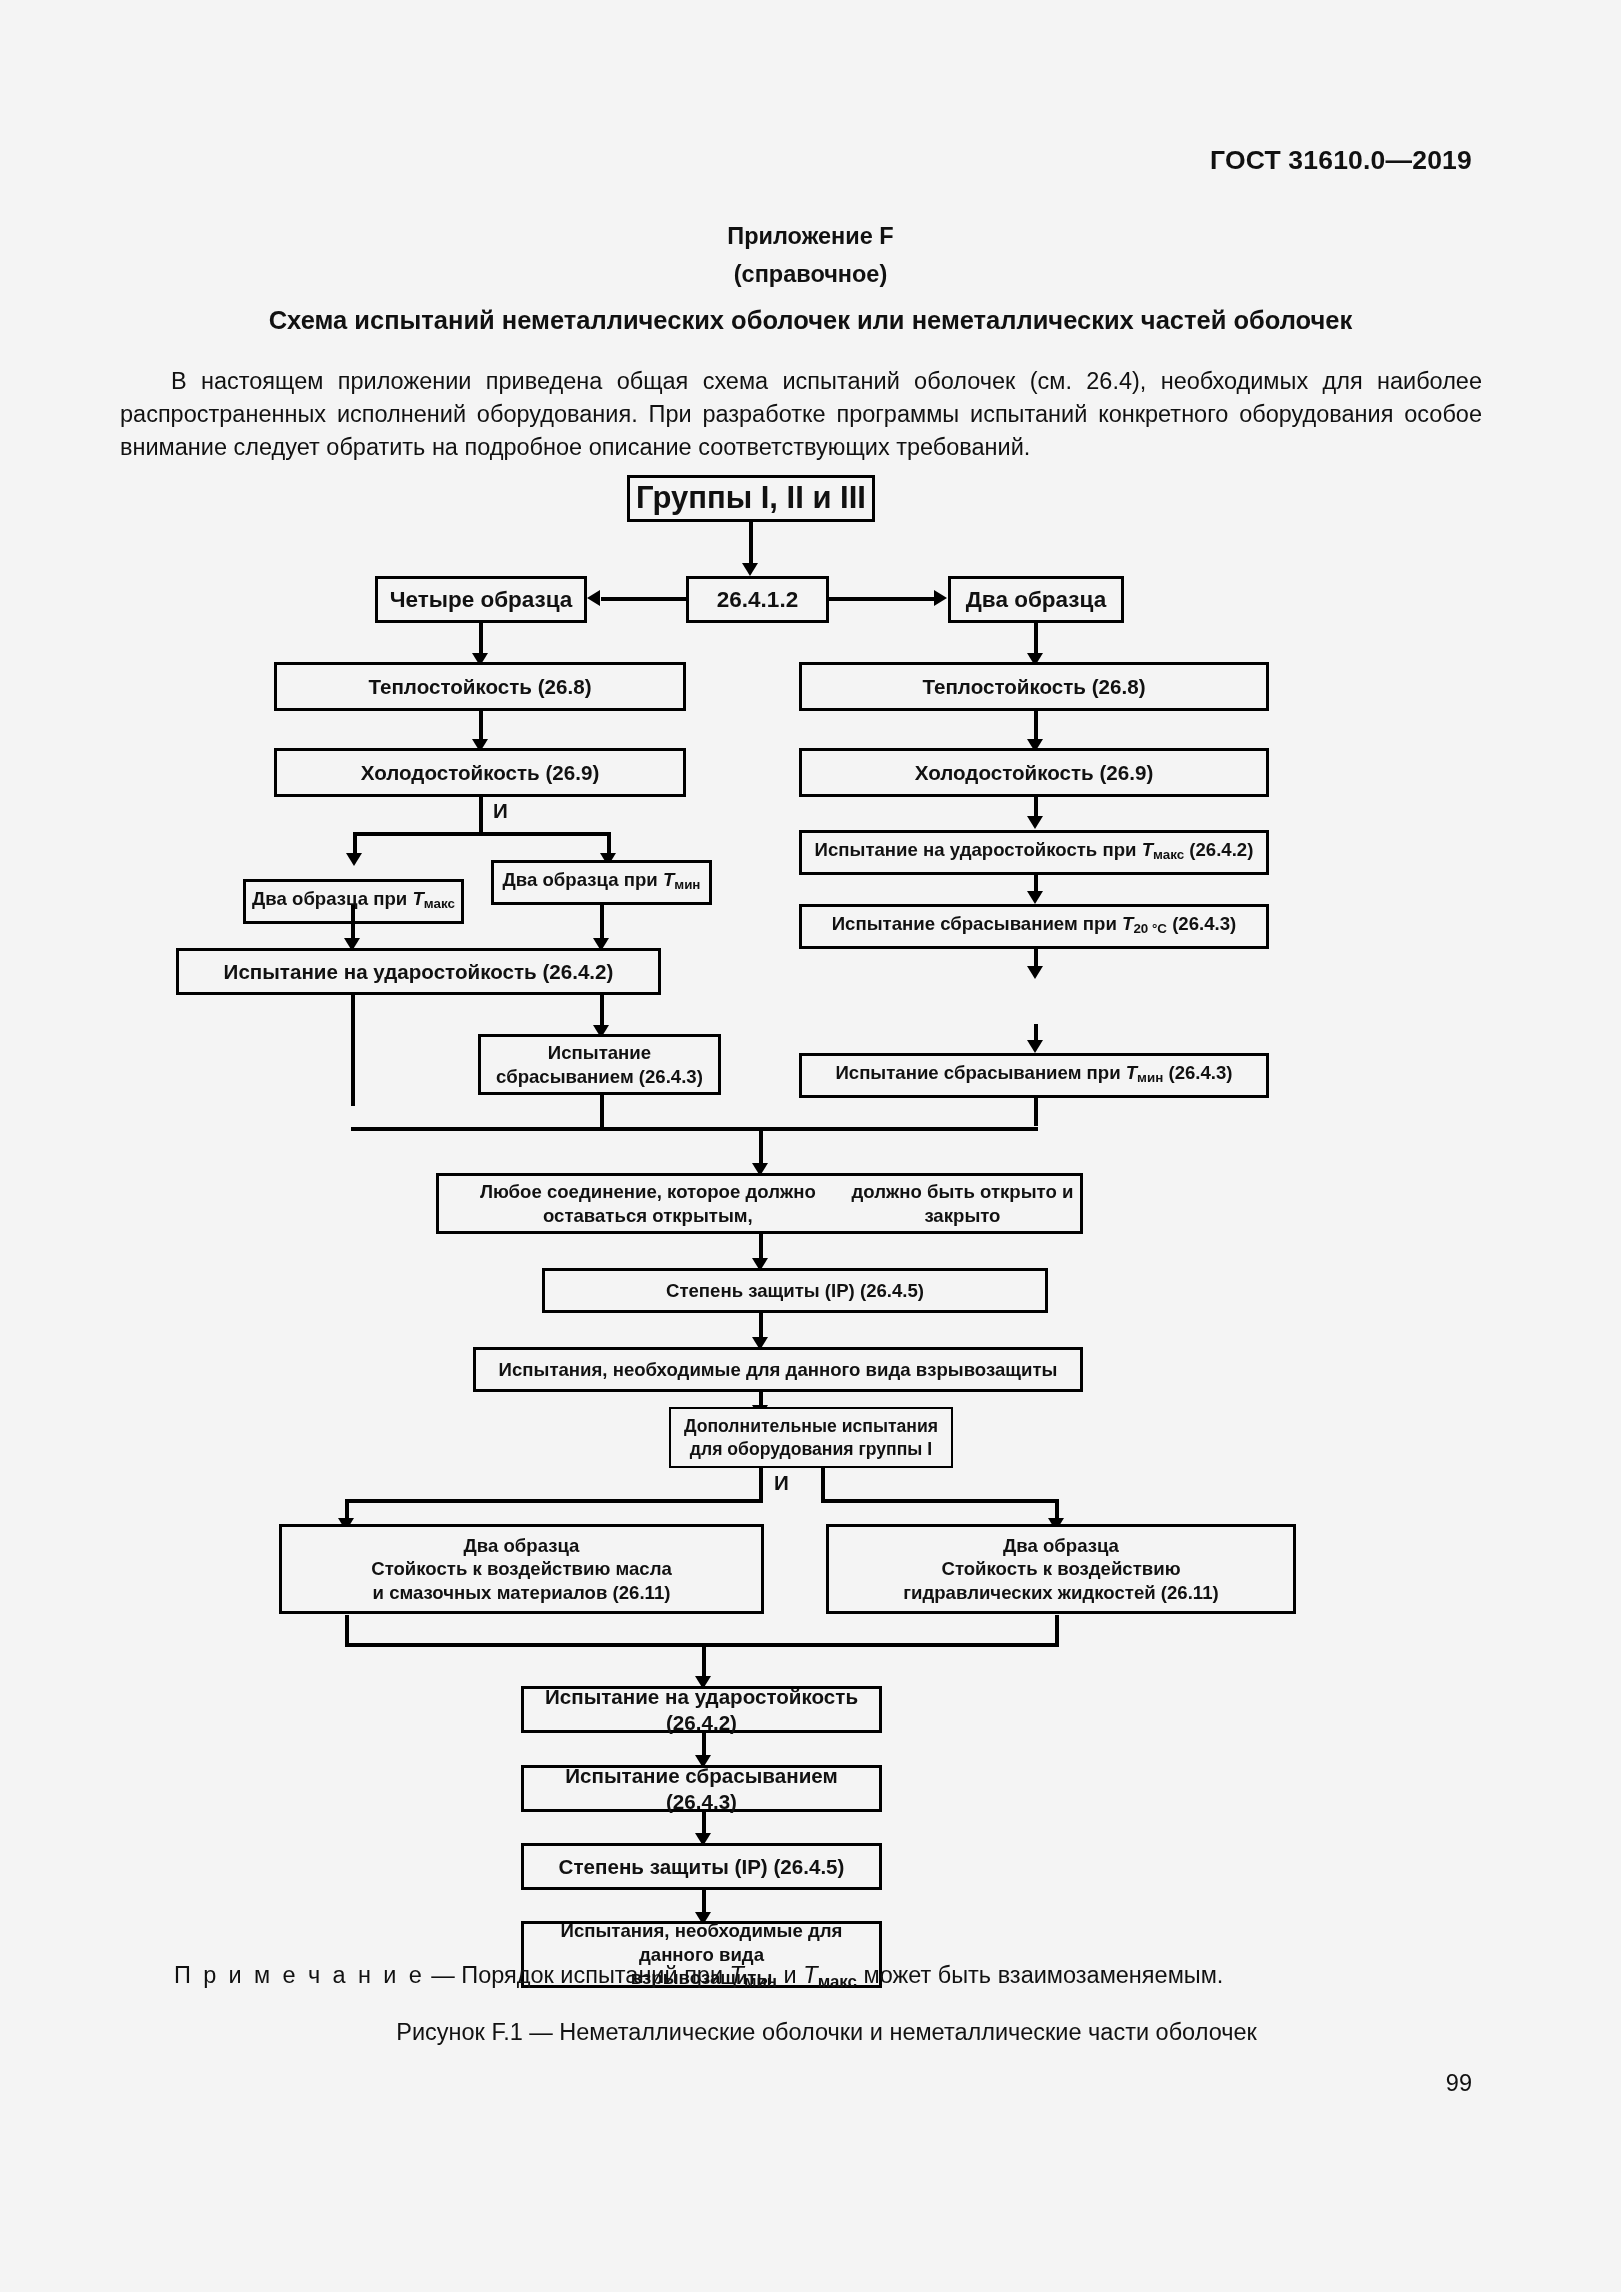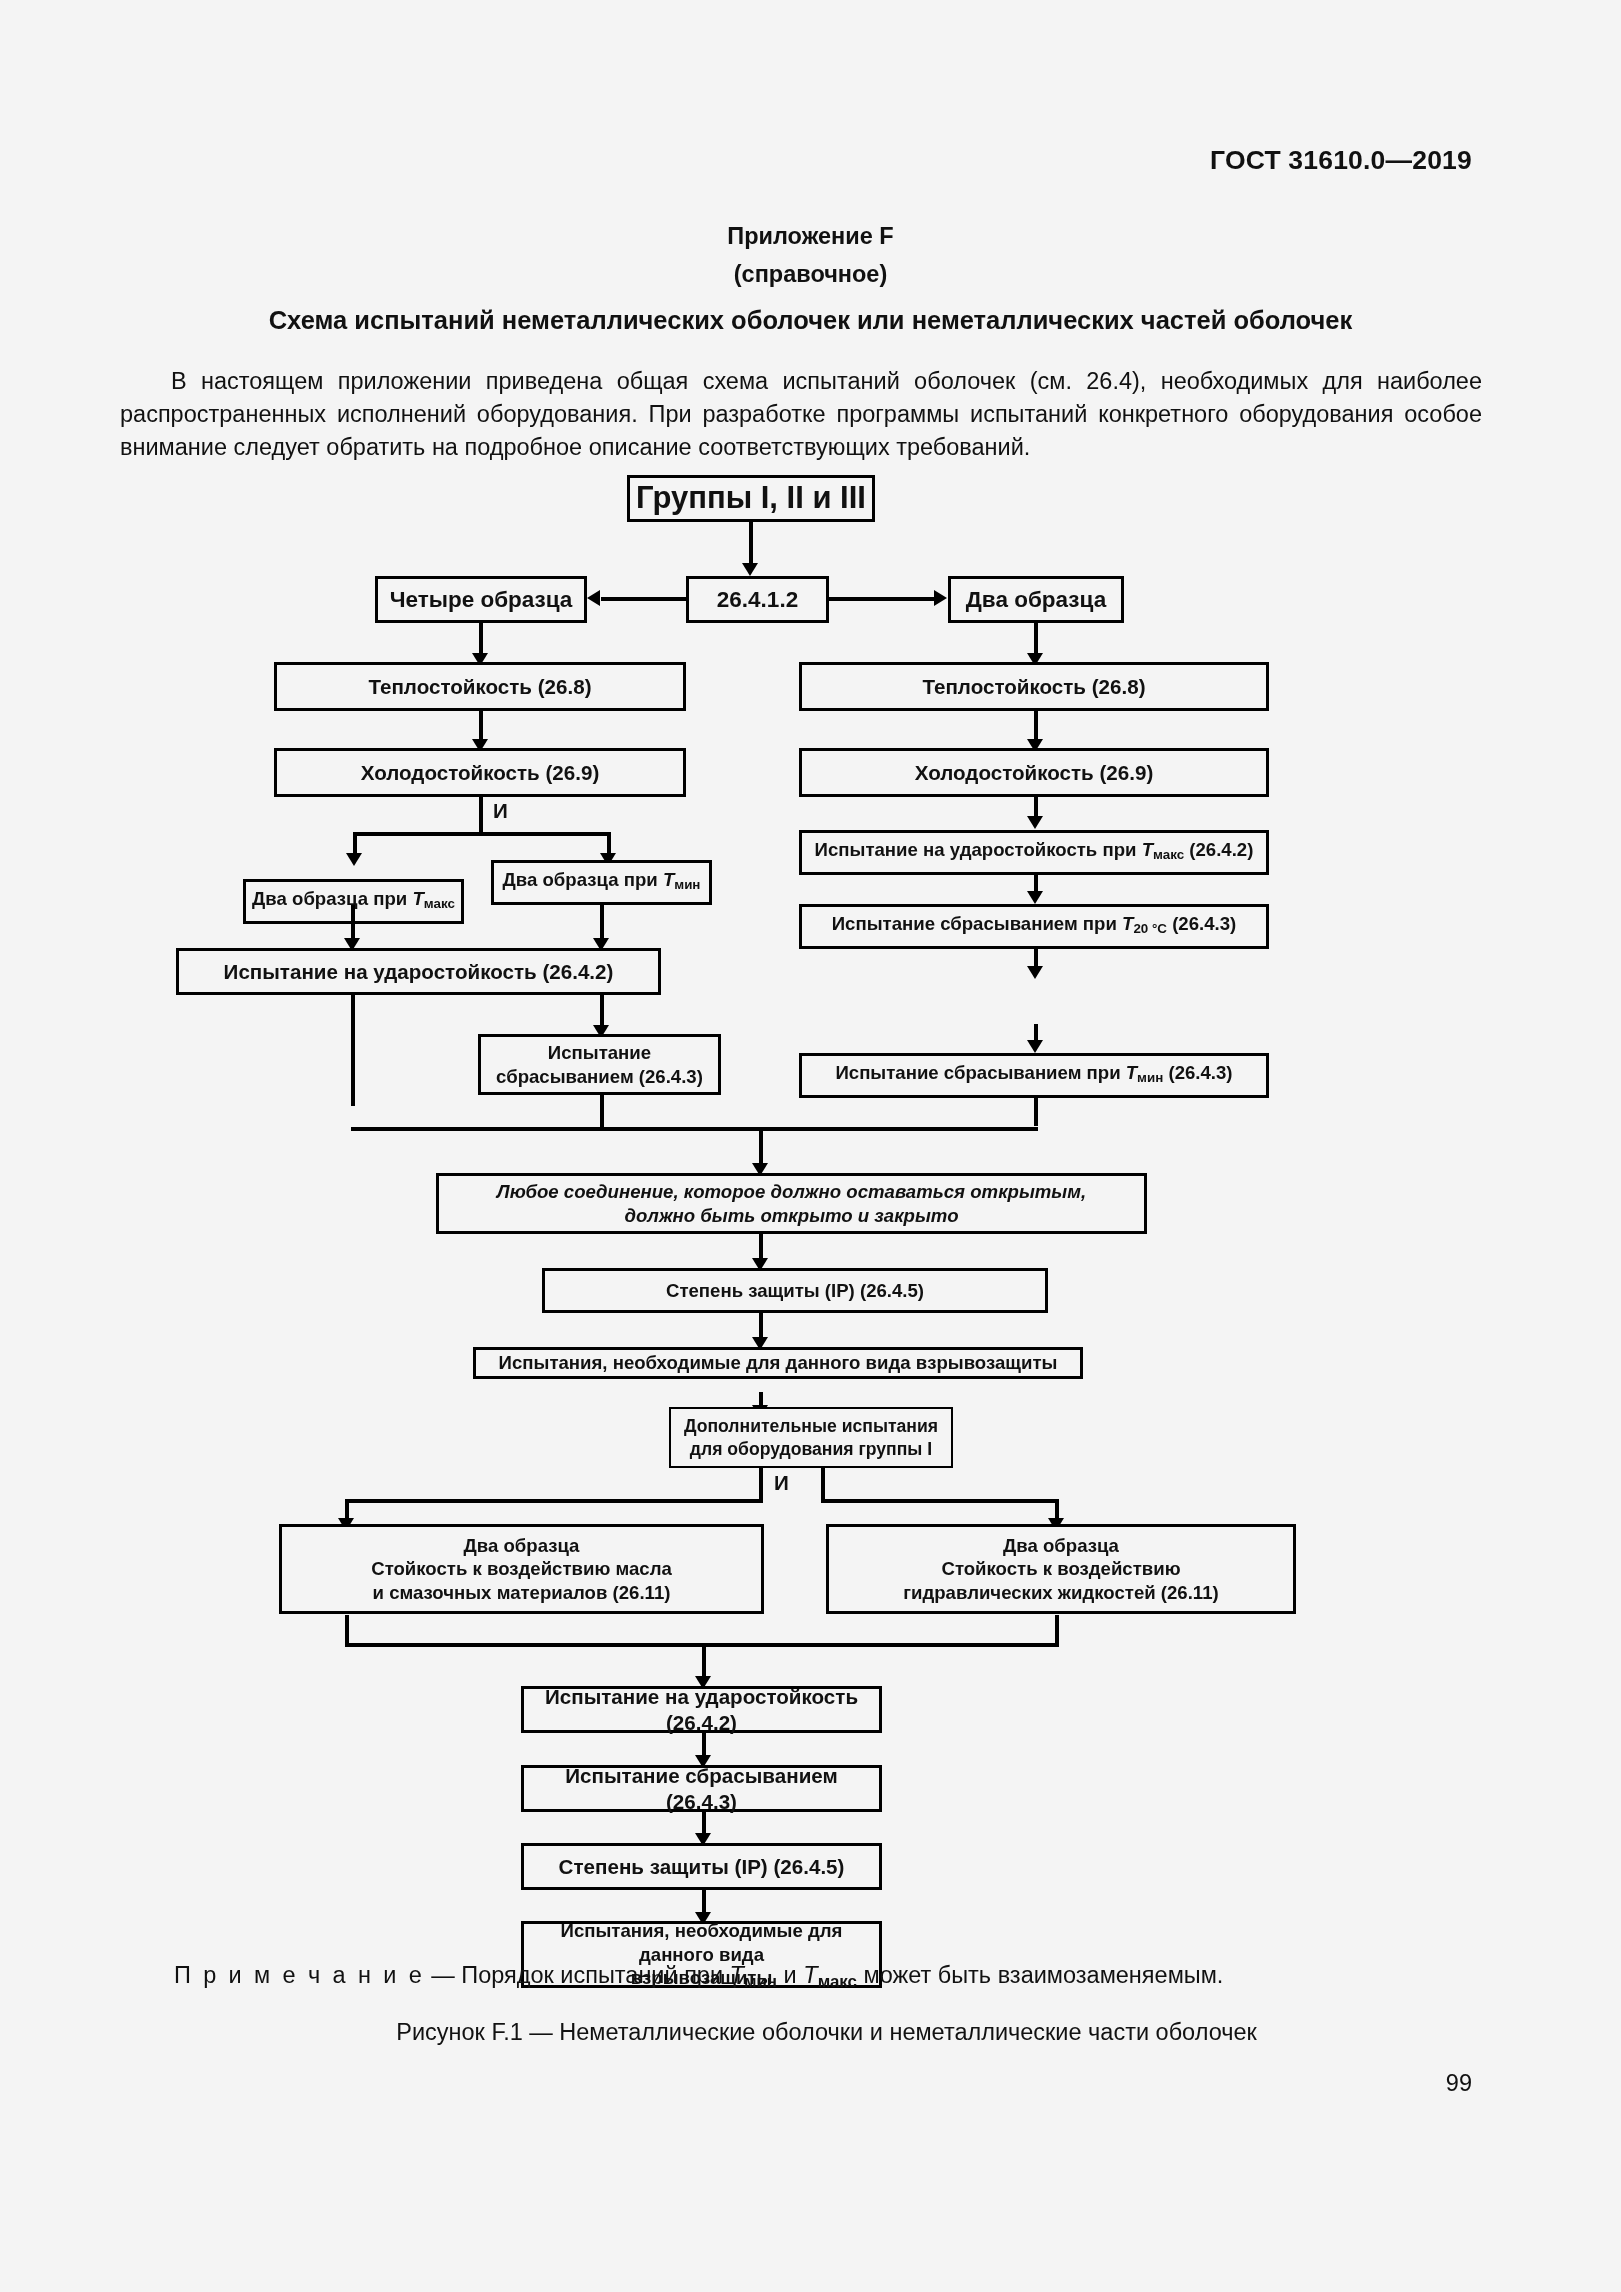--- a/index.html
+++ b/index.html
@@ -256,34 +256,34 @@
 
     <div class="ln lnv" style="left:600px; top:634px; width:3.9px; height:35px;"></div>
 
     <div class="ln lnh" style="left:351px; top:666px; width:412px;"></div>
 
     <div class="ln lnv" style="left:1034px; top:637px; width:3.9px; height:28px;"></div>
     <div class="ln lnh" style="left:759px; top:666px; width:279px;"></div>
     <div class="ln lnv" style="left:759px; top:666px; width:3.9px; height:43px;"></div>
     <div class="arrow-d" style="left:752px; top:702px;"></div>
 
-    <div class="nd sm" style="left:436px; top:712px; width:711px; height:61px; flex-direction:column;font-style:italic;">
+    <div class="nd sm" style="left:436px; top:712px; width:647px; height:61px; ">
       <span>Любое соединение, которое должно оставаться открытым,</span>
       <span>должно быть открыто и закрыто</span>
     </div>
 
     <div class="ln lnv" style="left:759px; top:772px; width:3.9px; height:31px;"></div>
     <div class="arrow-d" style="left:752px; top:797px;"></div>
 
     <div class="nd sm" style="left:542px; top:807px; width:506px; height:45px;">Степень защиты (IP) (26.4.5)</div>
 
     <div class="ln lnv" style="left:759px; top:852px; width:3.9px; height:31px;"></div>
     <div class="arrow-d" style="left:752px; top:876px;"></div>
 
-    <div class="nd sm" style="left:473px; top:886px; width:610px; height:32px;">Испытания, необходимые для данного вида взрывозащиты</div>
+    <div class="nd sm" style="left:473px; top:886px; width:610px; height:45px;">Испытания, необходимые для данного вида взрывозащиты</div>
 
     <div class="ln lnv" style="left:759px; top:931px; width:3.9px; height:21.6px;"></div>
     <div class="arrow-d" style="left:752px; top:944px;"></div>
 
     <div class="nd xs thin" style="left:669px; top:946px; width:284px; height:61px; flex-direction:column;">
       <span>Дополнительные испытания</span>
       <span>для оборудования группы I</span>
     </div>
 
     <div class="ln lnv" style="left:759px; top:1007px; width:3.9px; height:35px;"></div>

